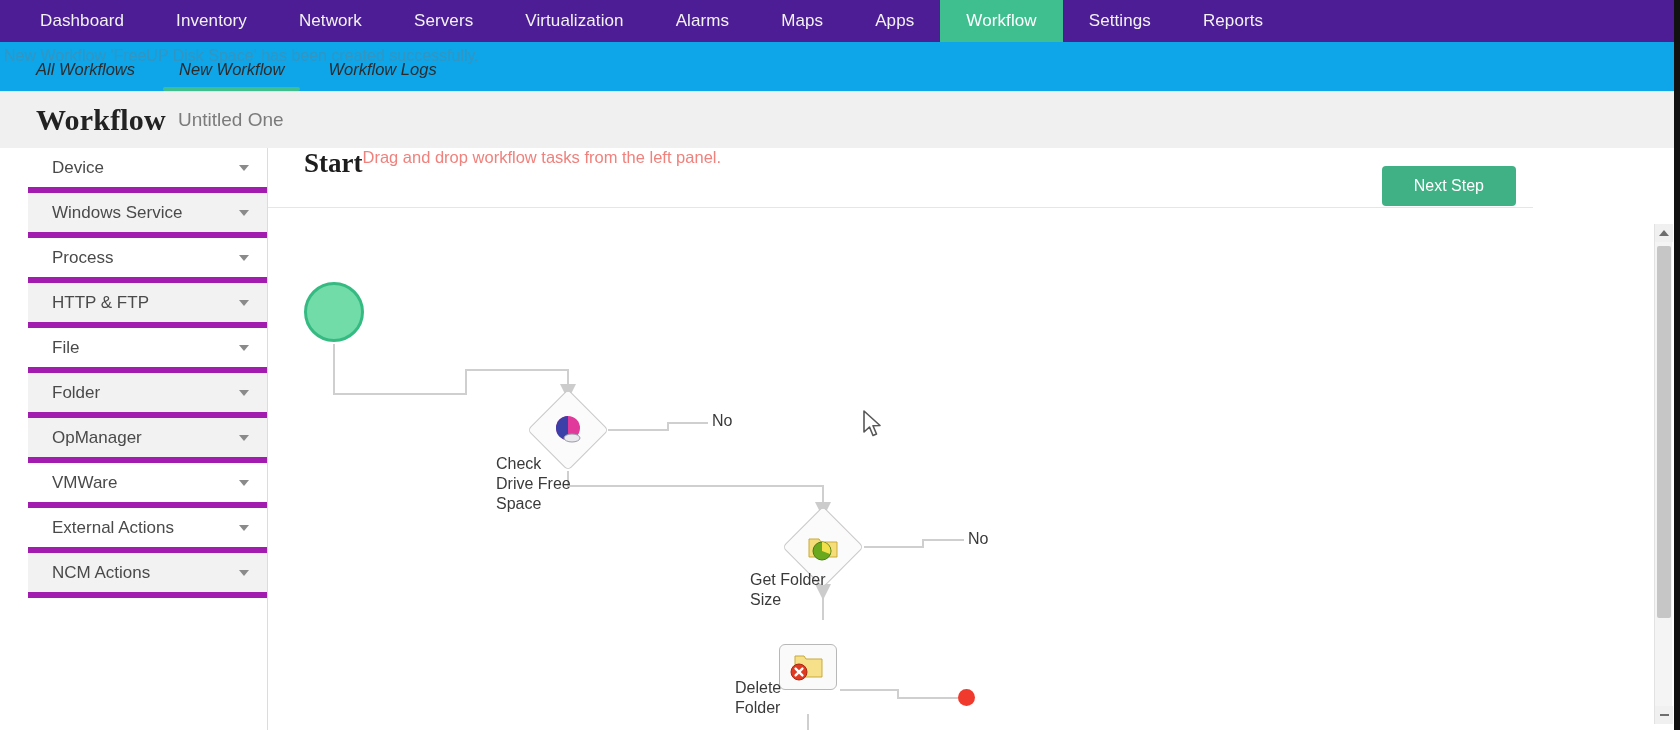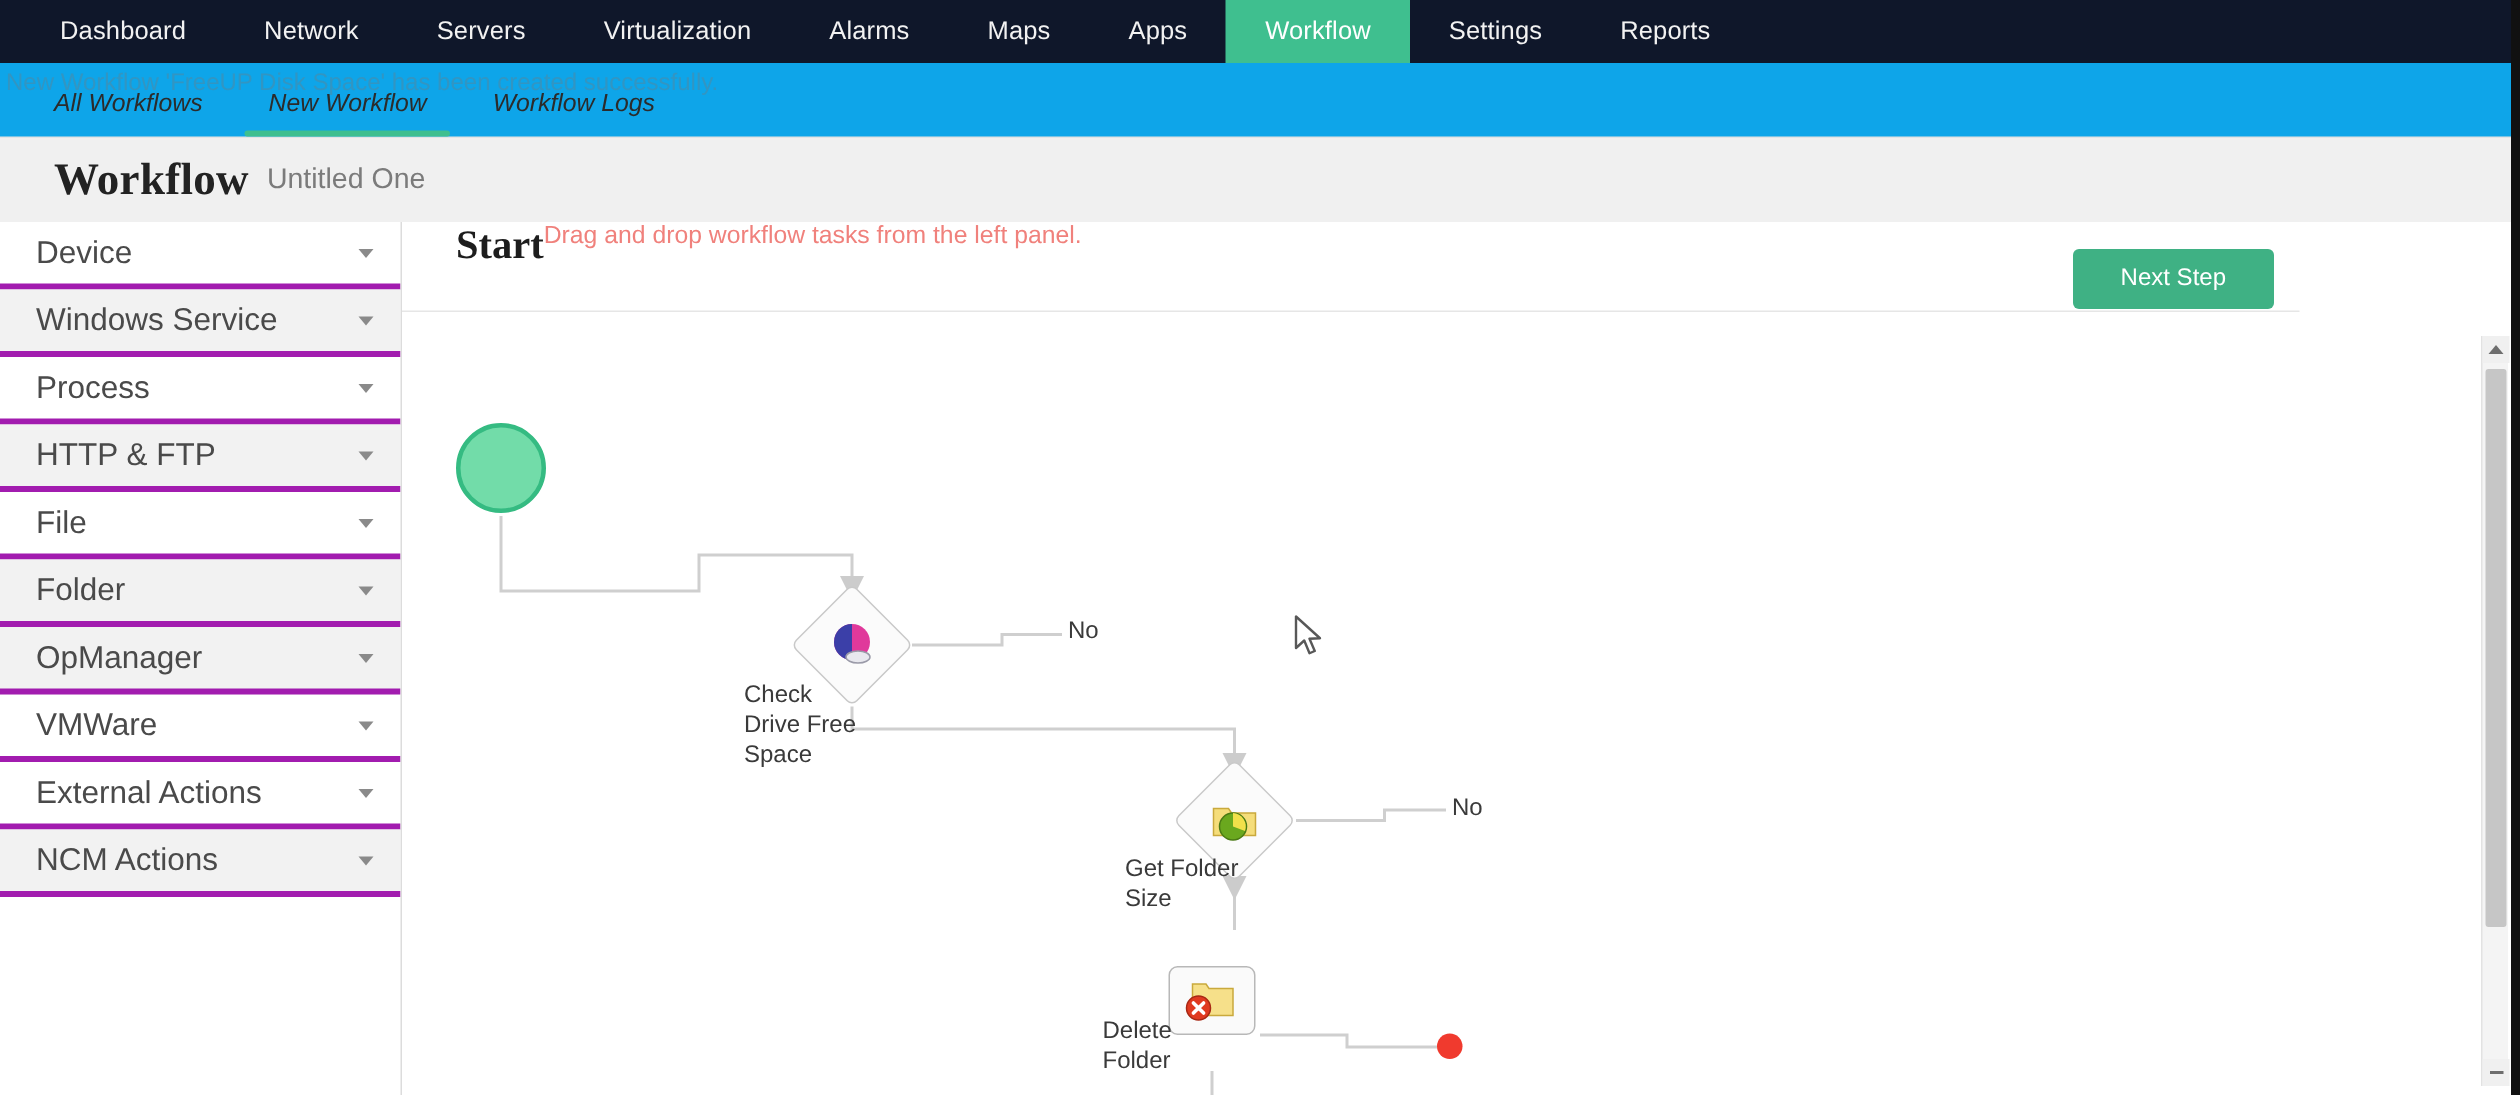--- a/index.html
+++ b/index.html
@@ -13,21 +13,21 @@
     position: relative;
     width: 1680px; height: 730px;
     background: #ffffff;
     overflow: hidden;
   }
 
   
   .topnav {
     position: absolute; left: 0; top: 0;
     width: 1680px; height: 42px;
-    background: #0f172a;
+    background: #4c1d95;
     display: flex; align-items: stretch;
     padding-left: 14px;
   }
   .nav-item {
     display: flex; align-items: center; justify-content: center;
     padding: 0 26px;
     color: #f2f2f2;
     font-size: 17px;
     letter-spacing: .1px;
     white-space: nowrap;
@@ -98,24 +98,25 @@
     width: 268px; height: 582px;
     background: #ffffff;
     border-right: 1px solid #dcdcdc;
     overflow: hidden;
   }
   .side-item {
     position: relative;
     height: 45px;
     display: flex; align-items: center;
     padding: 0 18px 0 24px;
-    font-size: 21px;
+    font-size: 17px;
     color: #4a4a4a;
     cursor: pointer;
-    border-bottom: 4px solid #a21caf;
+    border-bottom: 6px solid #a21caf;
+    margin-left: 28px;
   }
   .side-item.alt { background: #f2f2f2; }
   .side-item .caret {
     margin-left: auto;
     width: 0; height: 0;
     border-left: 5px solid transparent;
     border-right: 5px solid transparent;
     border-top: 6px solid #8a8a8a;
   }
 
@@ -257,20 +258,21 @@
   
   .cursor { position: absolute; z-index: 8; pointer-events: none; }
 </style>
 </head>
 <body>
 
 <div id="app">
 
   <nav class="topnav">
     <div class="nav-item">Dashboard</div>
+    <div class="nav-item">Inventory</div>
     <div class="nav-item">Network</div>
     <div class="nav-item">Servers</div>
     <div class="nav-item">Virtualization</div>
     <div class="nav-item">Alarms</div>
     <div class="nav-item">Maps</div>
     <div class="nav-item">Apps</div>
     <div class="nav-item active">Workflow</div>
     <div class="nav-item">Settings</div>
     <div class="nav-item">Reports</div>
   </nav>

